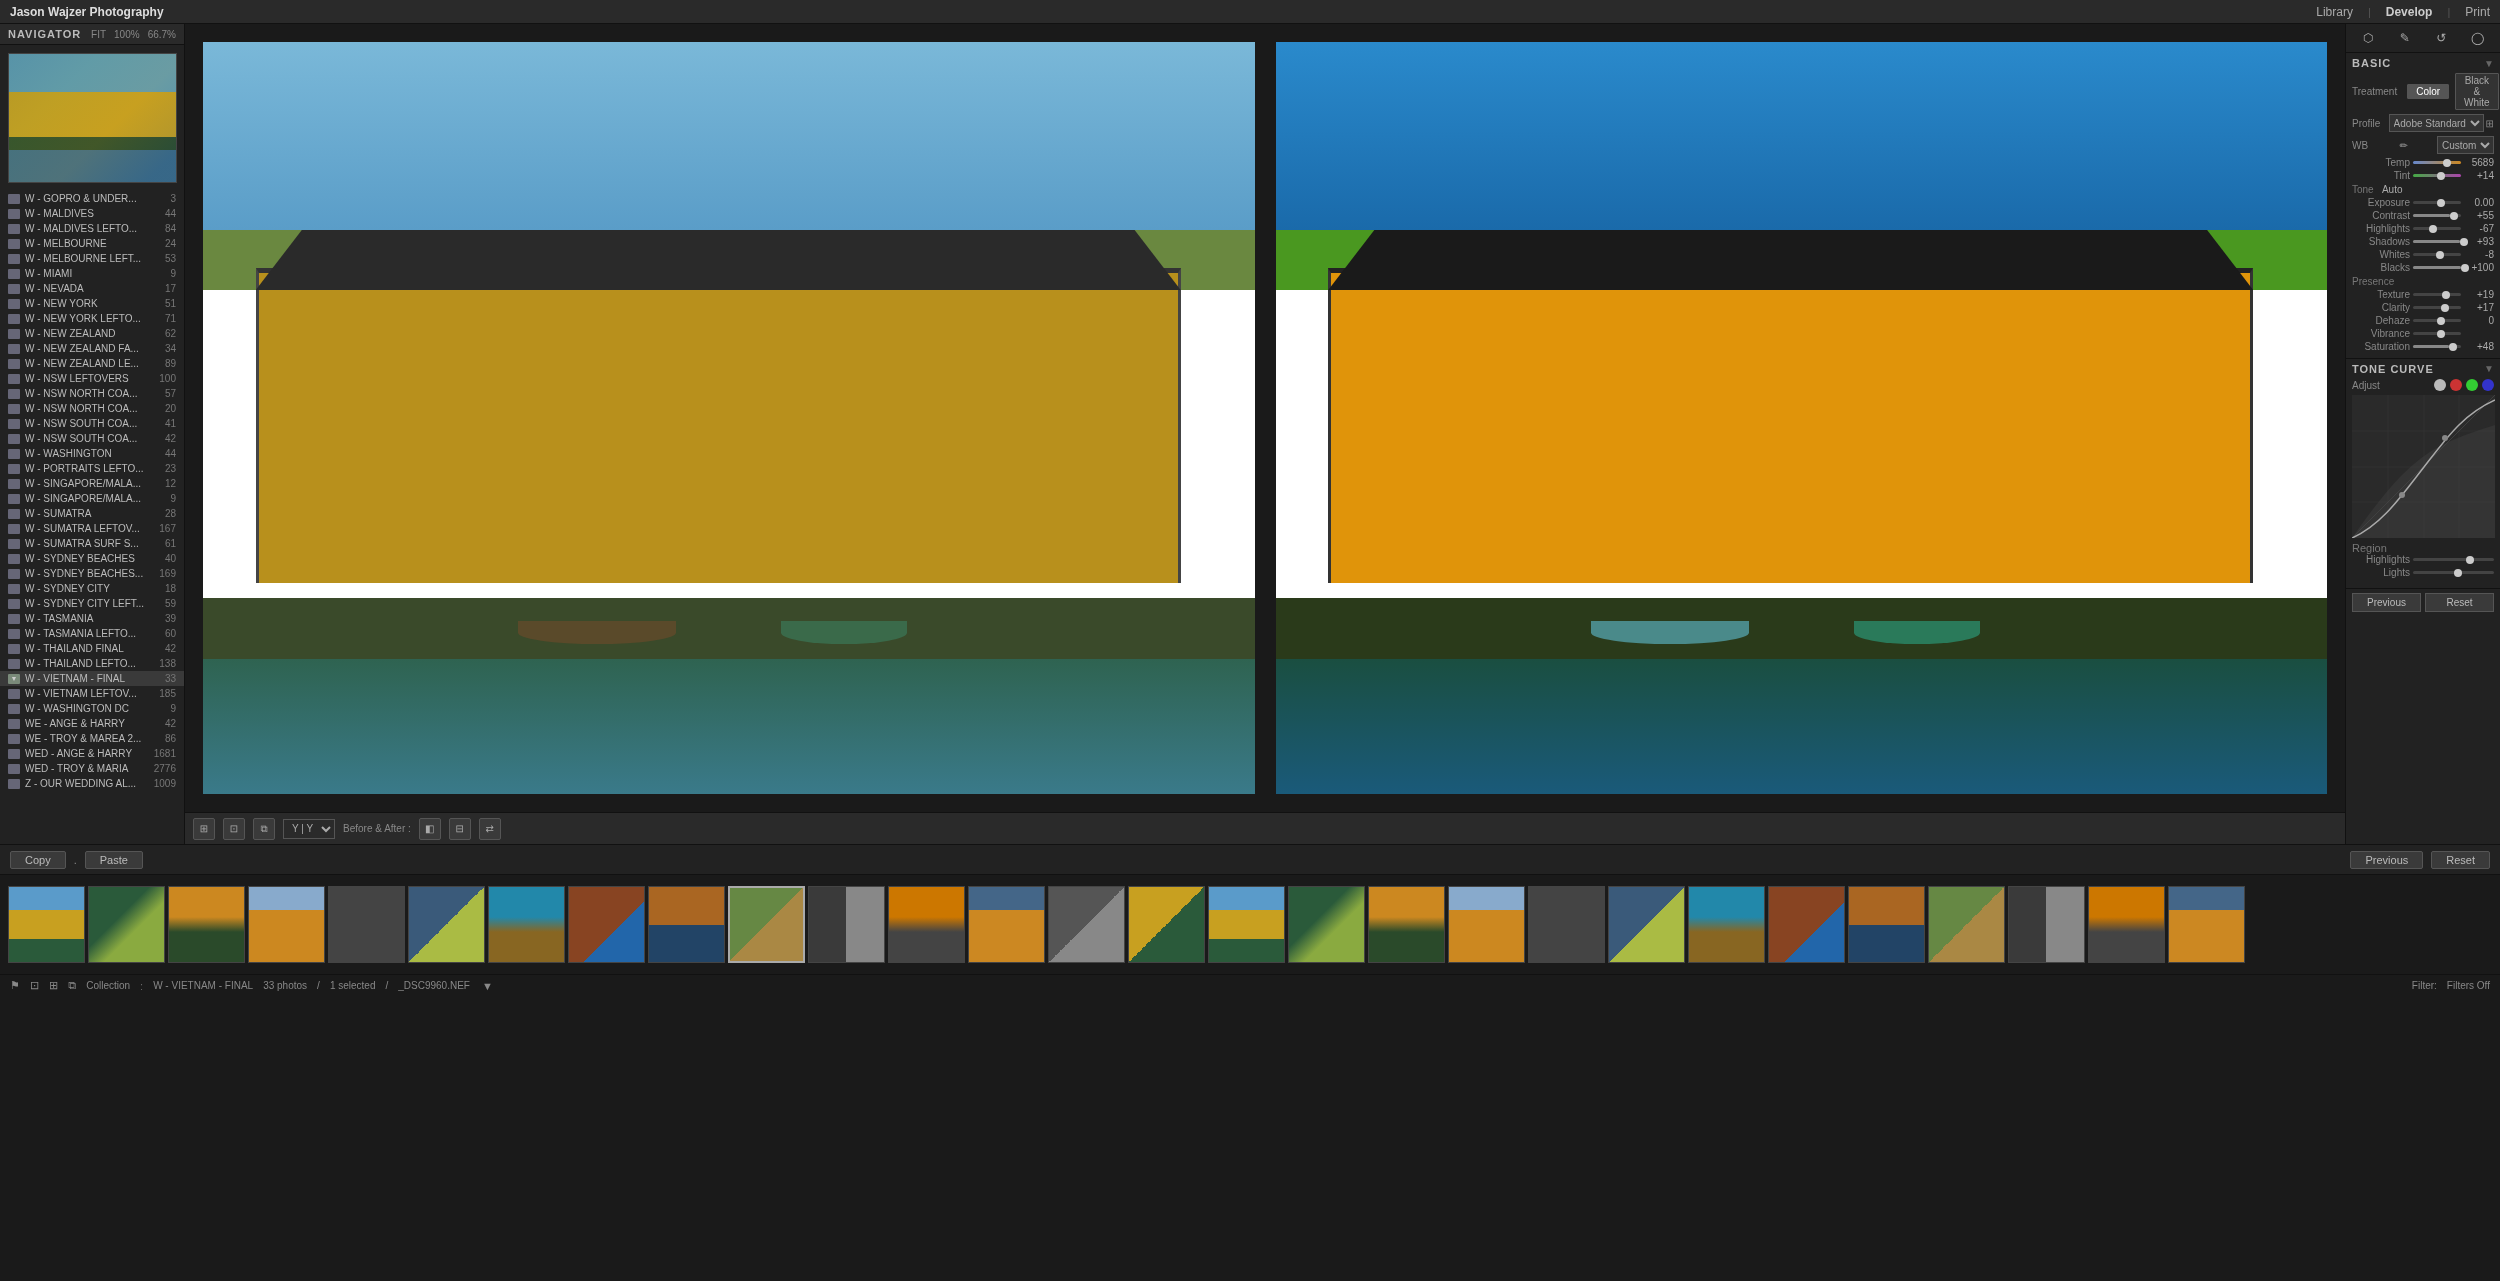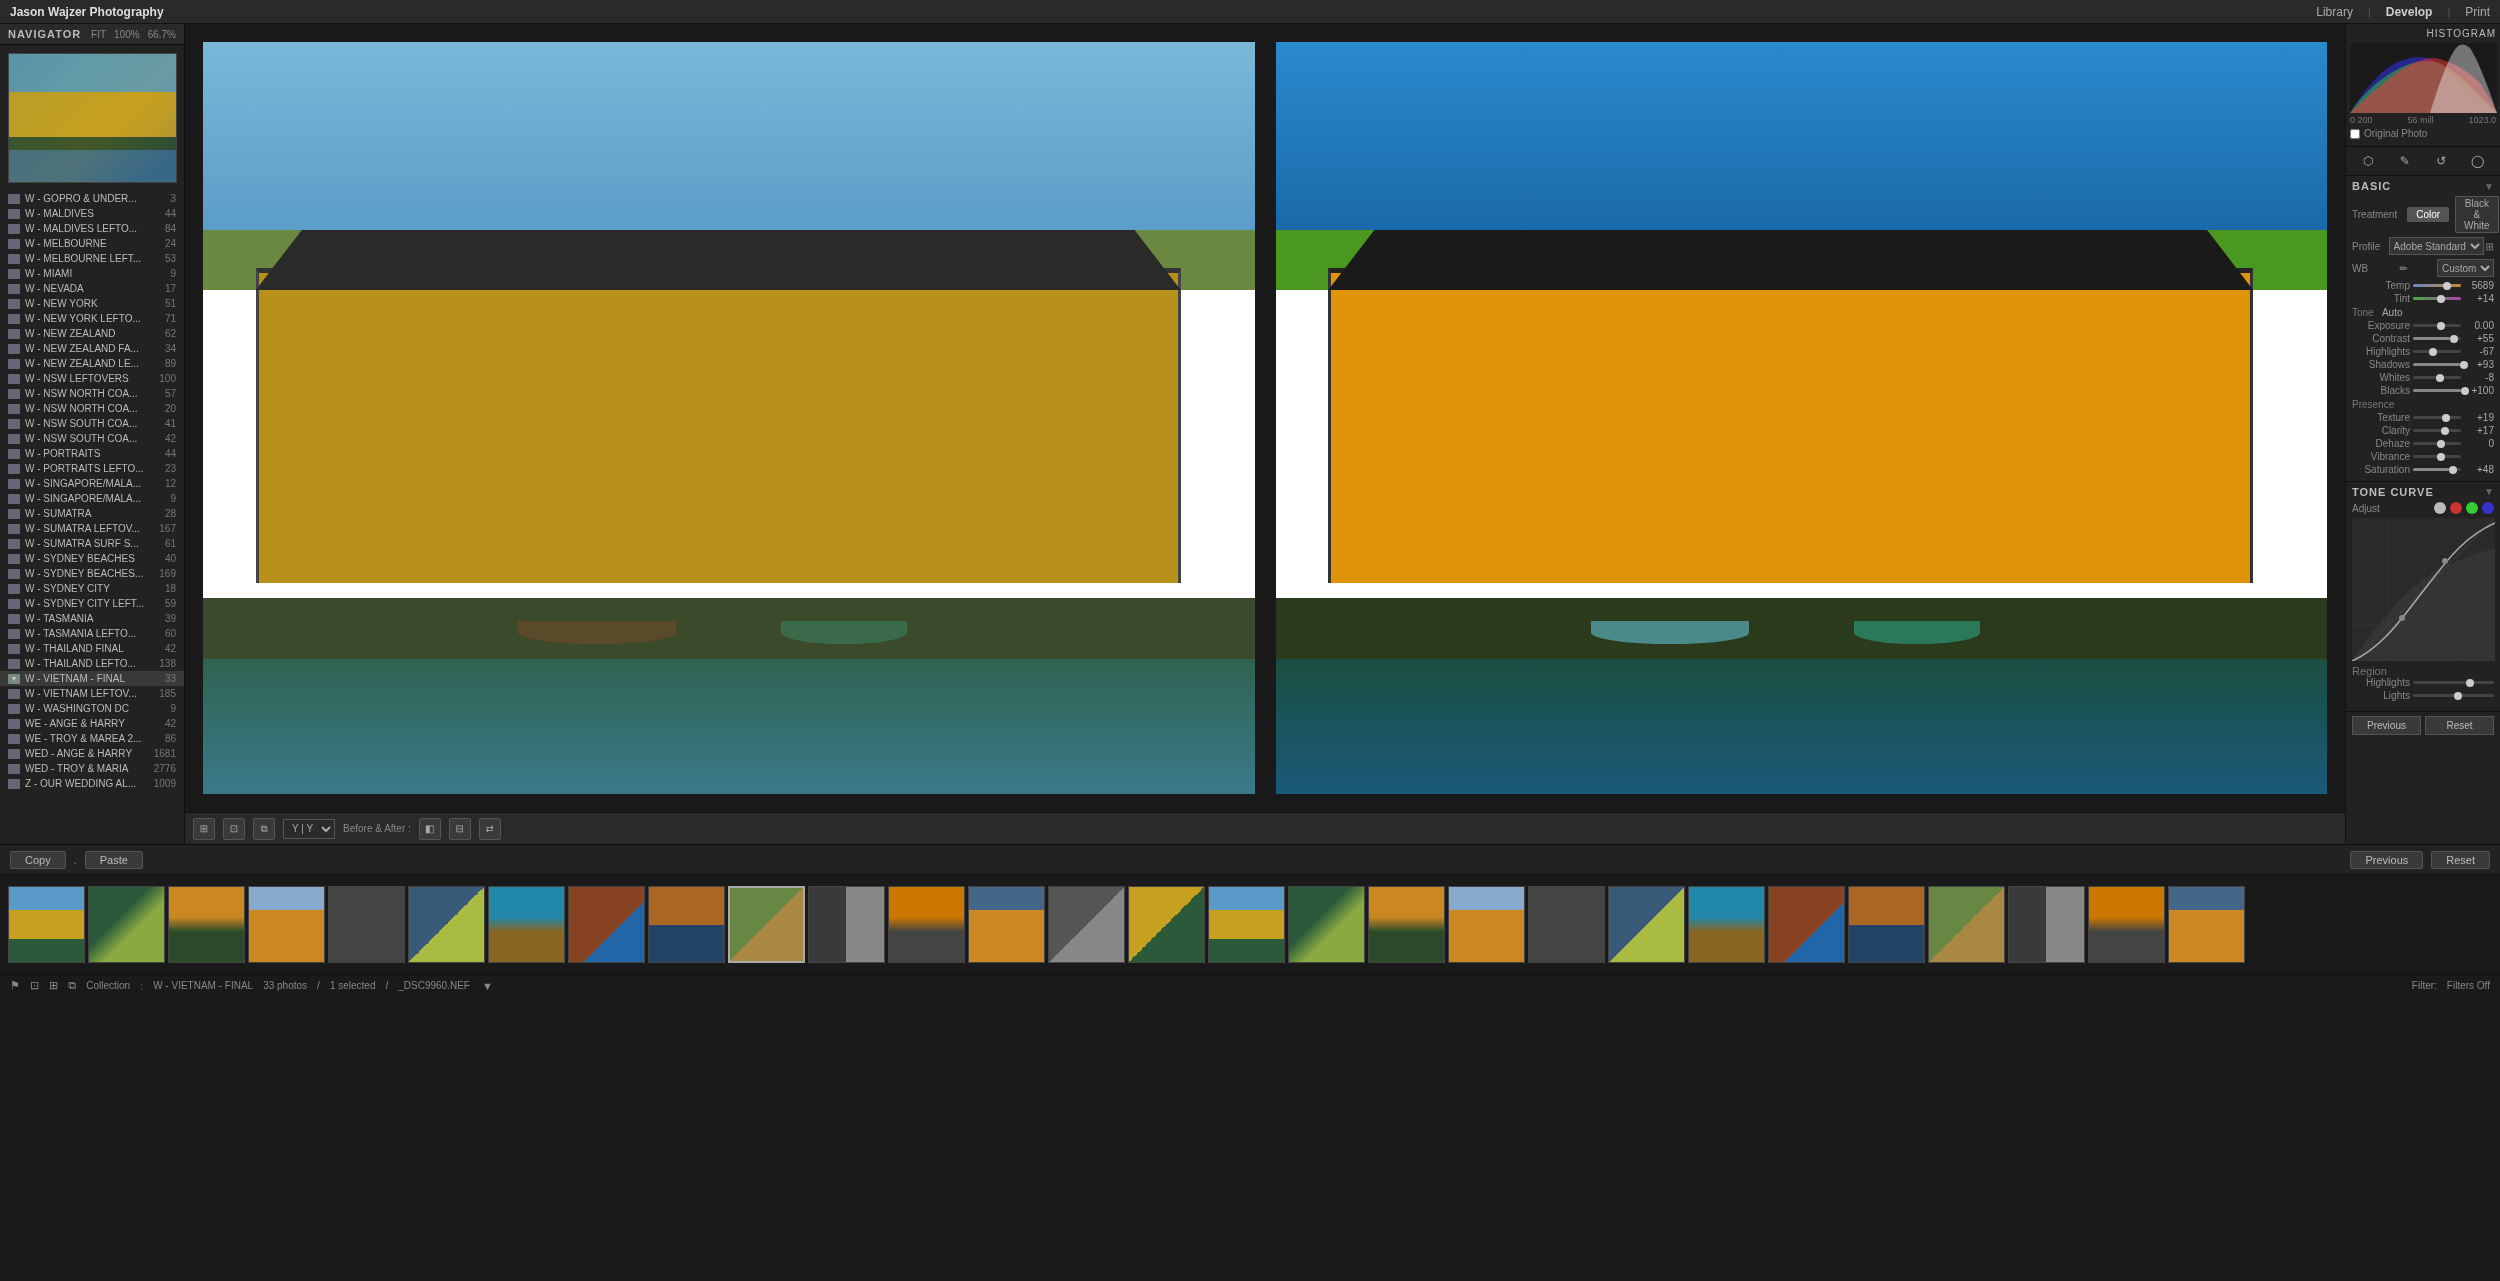--- a/index.html
+++ b/index.html
@@ -667,21 +667,21 @@
           <span class="folder-name">W - NSW SOUTH COA...</span>
           <span class="folder-count">41</span>
         </div>
         <div class="folder-item">
           <div class="folder-icon"></div>
           <span class="folder-name">W - NSW SOUTH COA...</span>
           <span class="folder-count">42</span>
         </div>
         <div class="folder-item">
           <div class="folder-icon"></div>
-          <span class="folder-name">W - PORTRAITS</span>
+          <span class="folder-name">W - WASHINGTON</span>
           <span class="folder-count">44</span>
         </div>
         <div class="folder-item">
           <div class="folder-icon"></div>
           <span class="folder-name">W - PORTRAITS LEFTO...</span>
           <span class="folder-count">23</span>
         </div>
         <div class="folder-item">
           <div class="folder-icon"></div>
           <span class="folder-name">W - SINGAPORE/MALA...</span>
@@ -836,45 +836,20 @@
       </select>
       <span class="toolbar-text">Before &amp; After :</span>
       <div class="toolbar-icon-btn">◧</div>
       <div class="toolbar-icon-btn">⊟</div>
       <div class="toolbar-icon-btn">⇄</div>
     </div>
   </div>
 
   <div id="right-sidebar" style="width:155px; height:820px; overflow-y:auto;">
 
-    <div id="histogram-panel">
-      <div class="panel-title">Histogram</div>
-      <div id="histogram-canvas">
-        
-        <svg width="147" height="70">
-
-          <path d="M 0 70 Q 30 20 60 15 Q 80 10 100 30 Q 120 50 147 70 Z" fill="rgba(50,50,255,0.5)"></path>
-
-          <path d="M 0 70 Q 20 40 50 25 Q 70 15 90 20 Q 110 30 147 70 Z" fill="rgba(50,200,50,0.5)"></path>
-
-          <path d="M 0 70 Q 15 55 40 35 Q 65 15 85 15 Q 110 20 130 40 Q 140 55 147 70 Z" fill="rgba(255,50,50,0.5)"></path>
-
-          <path d="M 80 70 Q 100 5 110 2 Q 115 0 120 5 Q 130 20 147 70 Z" fill="rgba(255,255,255,0.4)"></path>
-        </svg>
-      </div>
-      <div id="hist-info">
-        <span>0 200</span>
-        <span>56 mill</span>
-        <span>1023.0</span>
-      </div>
-      <div id="original-photo-check">
-        <input type="checkbox" style="width: 10px; height: 10px;">
-        <span>Original Photo</span>
-      </div>
-    </div>
 
     <div id="tool-icons-row">
       <div class="tool-icon" title="Crop">⬡</div>
       <div class="tool-icon" title="Heal">✎</div>
       <div class="tool-icon" title="Red Eye">↺</div>
       <div class="tool-icon" title="Mask">◯</div>
     </div>
 
     <div class="right-panel-section">
       <div class="section-header">

